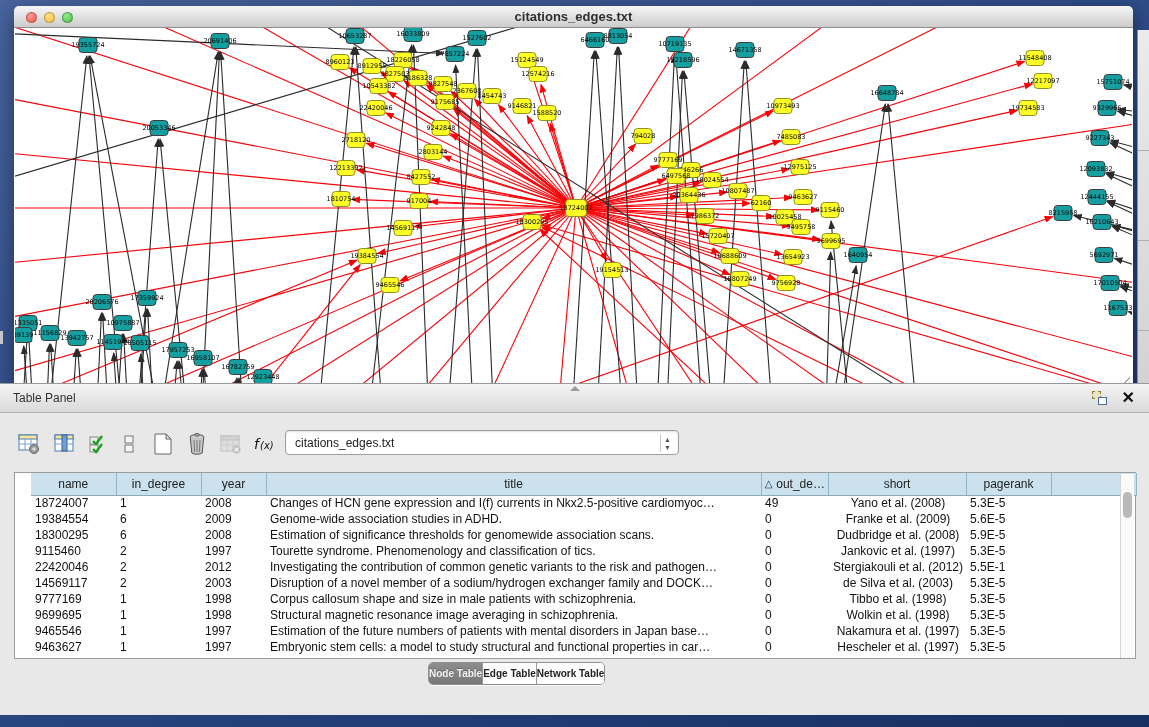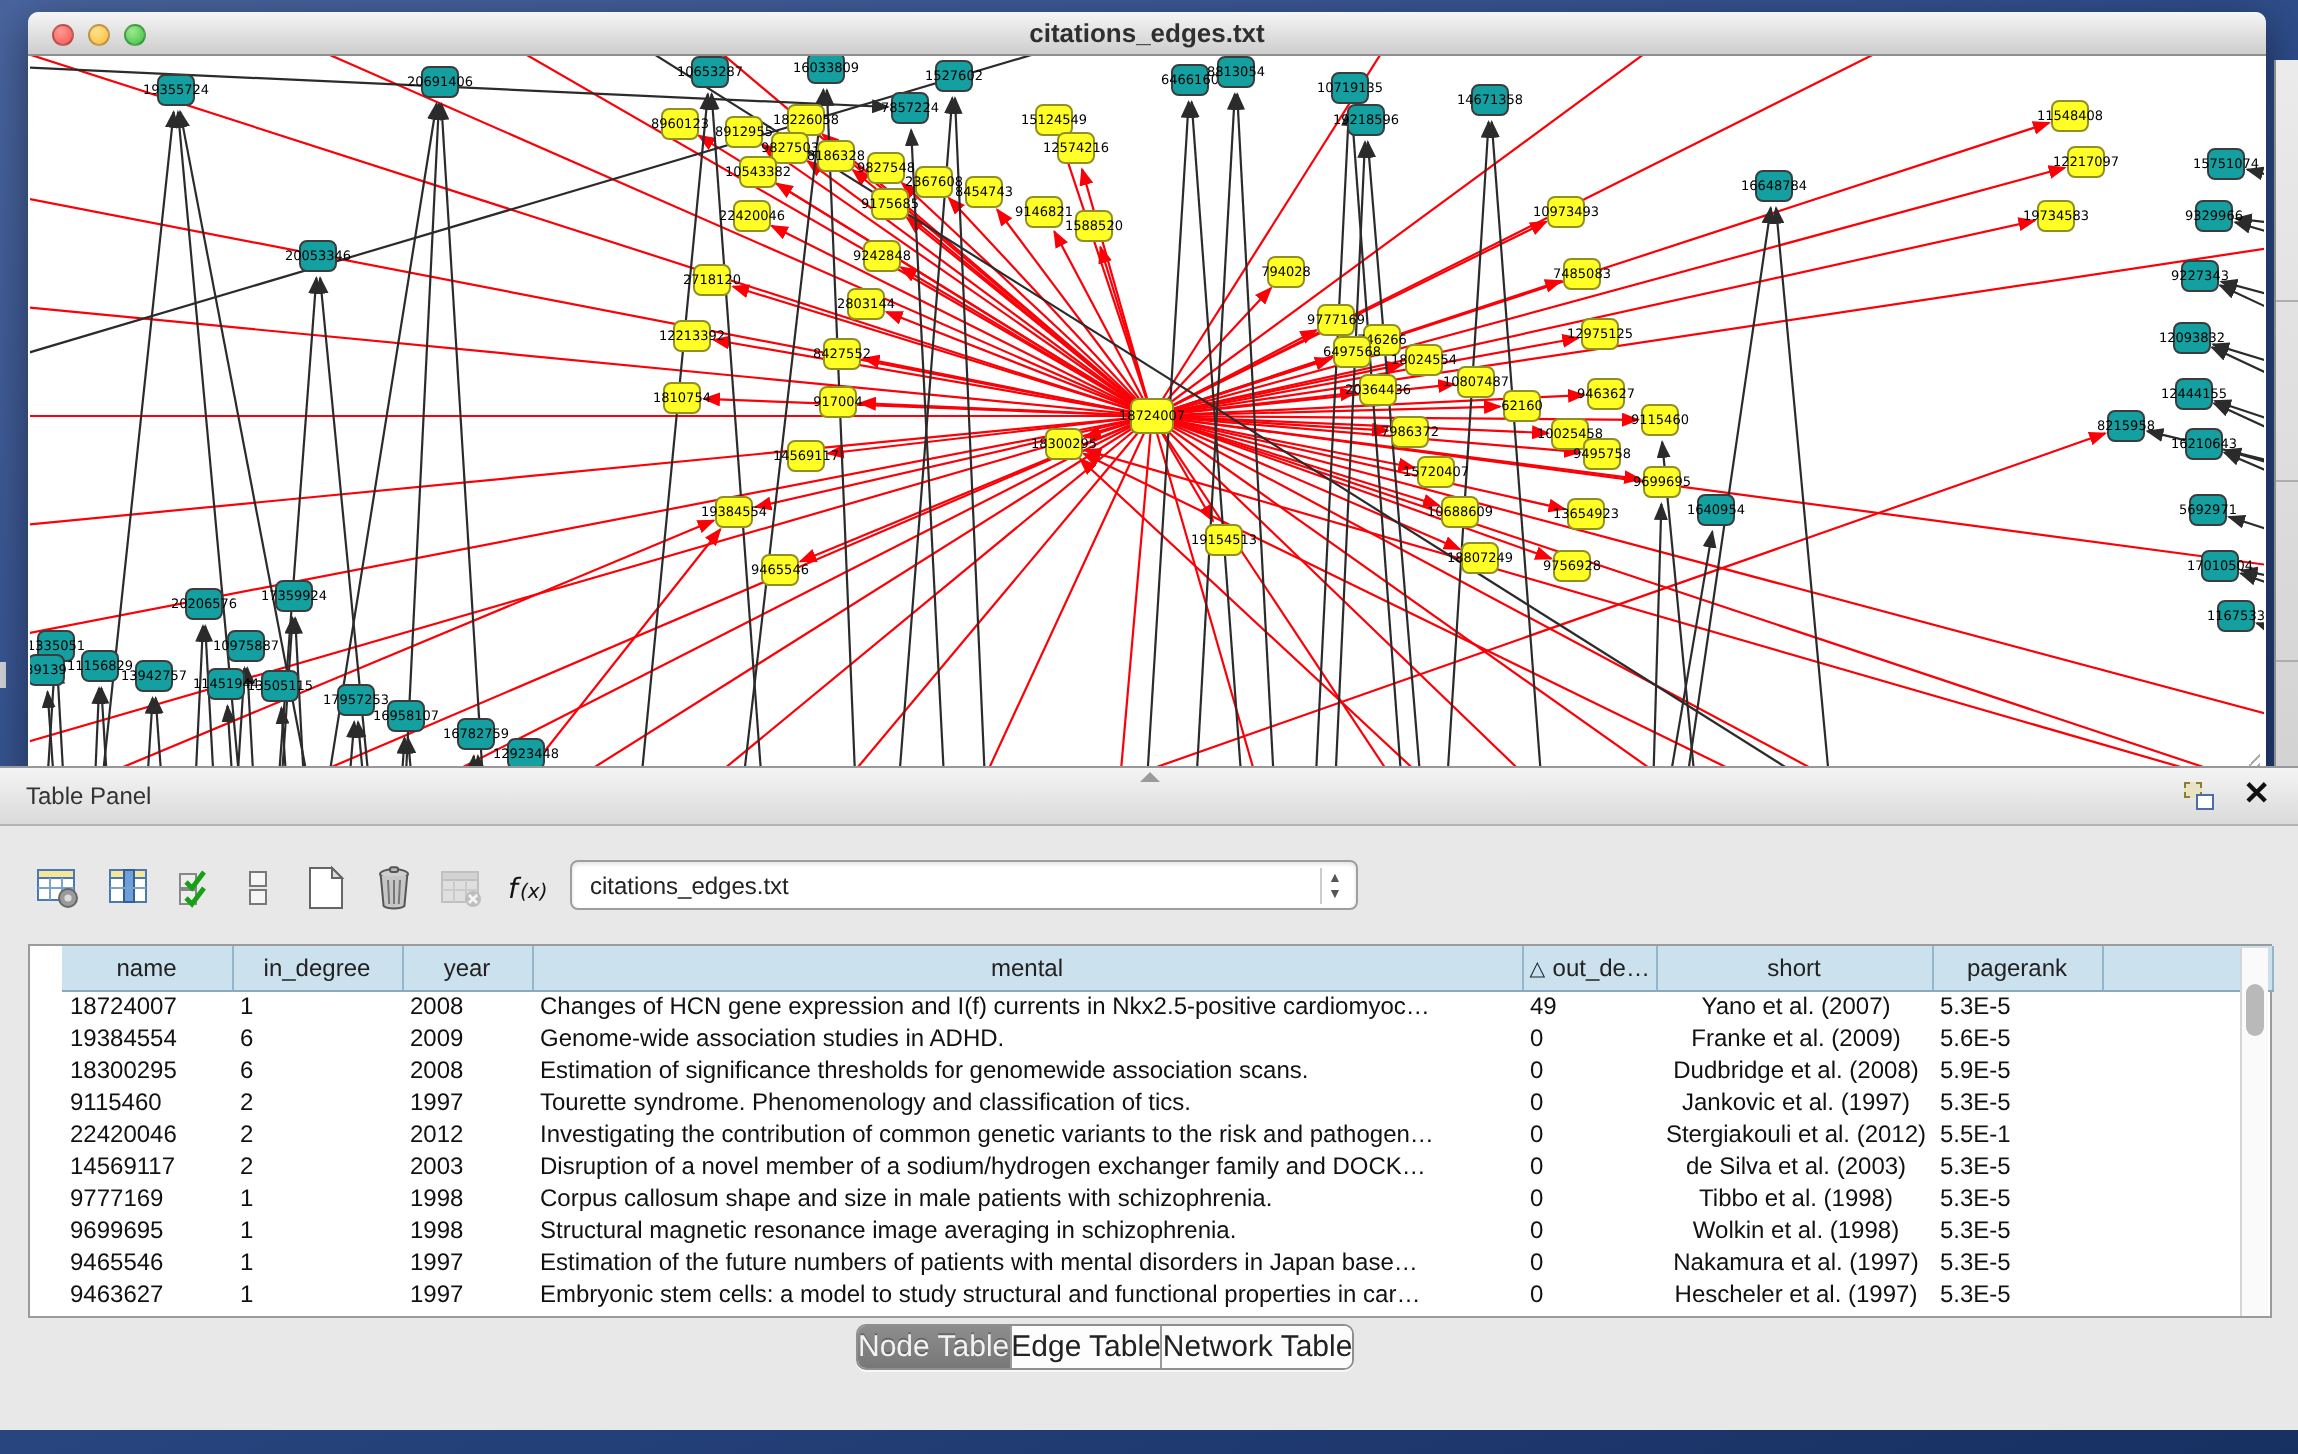--- a/index.html
+++ b/index.html
@@ -78,22 +78,22 @@
   .sort-tri { display:inline-block; transform:scale(.85); margin-right:3px; color:#123; }
   #vscroll { position:absolute; right:1px; top:1px; width:14px; height:184px; background:#fafafa;
              border-left:1px solid #d5d5d5; }
   #vscroll .thumb { position:absolute; left:2px; top:18px; width:9px; height:26px;
                     background:#b9b9b9; border-radius:5px; }
 
   
   #seg { position:absolute; left:428px; top:278px; height:23px; display:flex;
          border:1px solid #8f8f8f; border-radius:5px; overflow:hidden; background:#fff;
          box-shadow:0 1px 0 rgba(255,255,255,.7); }
-  .seg-item { padding:0 0; font-size:15px; line-height:21px; color:#222; background:#fdfdfd;
-              border-right:1px solid #9a9a9a; }
+  .seg-item { padding:0 0; font-size:10px; line-height:21px; color:#222; background:#fdfdfd;
+              border-right:1px solid #9a9a9a;font-weight:bold; }
   .seg-item:last-child { border-right:none;text-align:right; }
   .seg-item.sel { background:linear-gradient(#8d8d8d,#787878); color:#f3f3f3;
                   text-shadow:0 -1px 0 rgba(0,0,0,.25); }
 
   
   #statusbar { position:absolute; left:0; top:305px; width:100%; height:27px;
                background:linear-gradient(#f1f1f1,#d7d7d7); border-top:1px solid #bcbcbc; }
   #mem-label { position:absolute; right:34px; top:7px; font-size:11px; color:#222; }
   #mem-dot { position:absolute; right:13px; top:6px; width:14px; height:14px; border-radius:50%;
              background:radial-gradient(circle at 35% 30%,#8fe58b,#3cbf3f);
@@ -749,35 +749,35 @@
             <col style="width: 67px;">
             <col style="width: 138px;">
             <col style="width: 85px;">
             <col style="width: 85px;">
           </colgroup>
         <thead>
             <tr id="grid-head">
               <th><span>name</span></th>
               <th><span>in_degree</span></th>
               <th><span>year</span></th>
-              <th><span>mental</span></th>
+              <th><span>title</span></th>
               <th><span class="sort-tri">△</span><span>out_de…</span></th>
               <th><span>short</span></th>
               <th><span>pagerank</span></th>
               <th><span></span></th>
             </tr>
           </thead>
         <tbody id="grid-body">
             <tr>
               <td>18724007</td>
               <td>1</td>
               <td>2008</td>
               <td>Changes of HCN gene expression and I(f) currents in Nkx2.5-positive cardiomyoc…</td>
               <td>49</td>
-              <td class="c-center">Yano et al. (2007)</td>
+              <td class="c-center">Yano et al. (2008)</td>
               <td>5.3E-5</td>
               <td></td>
             </tr>
             <tr>
               <td>19384554</td>
               <td>6</td>
               <td>2009</td>
               <td>Genome-wide association studies in ADHD.</td>
               <td>0</td>
               <td class="c-center">Franke et al. (2009)</td>

